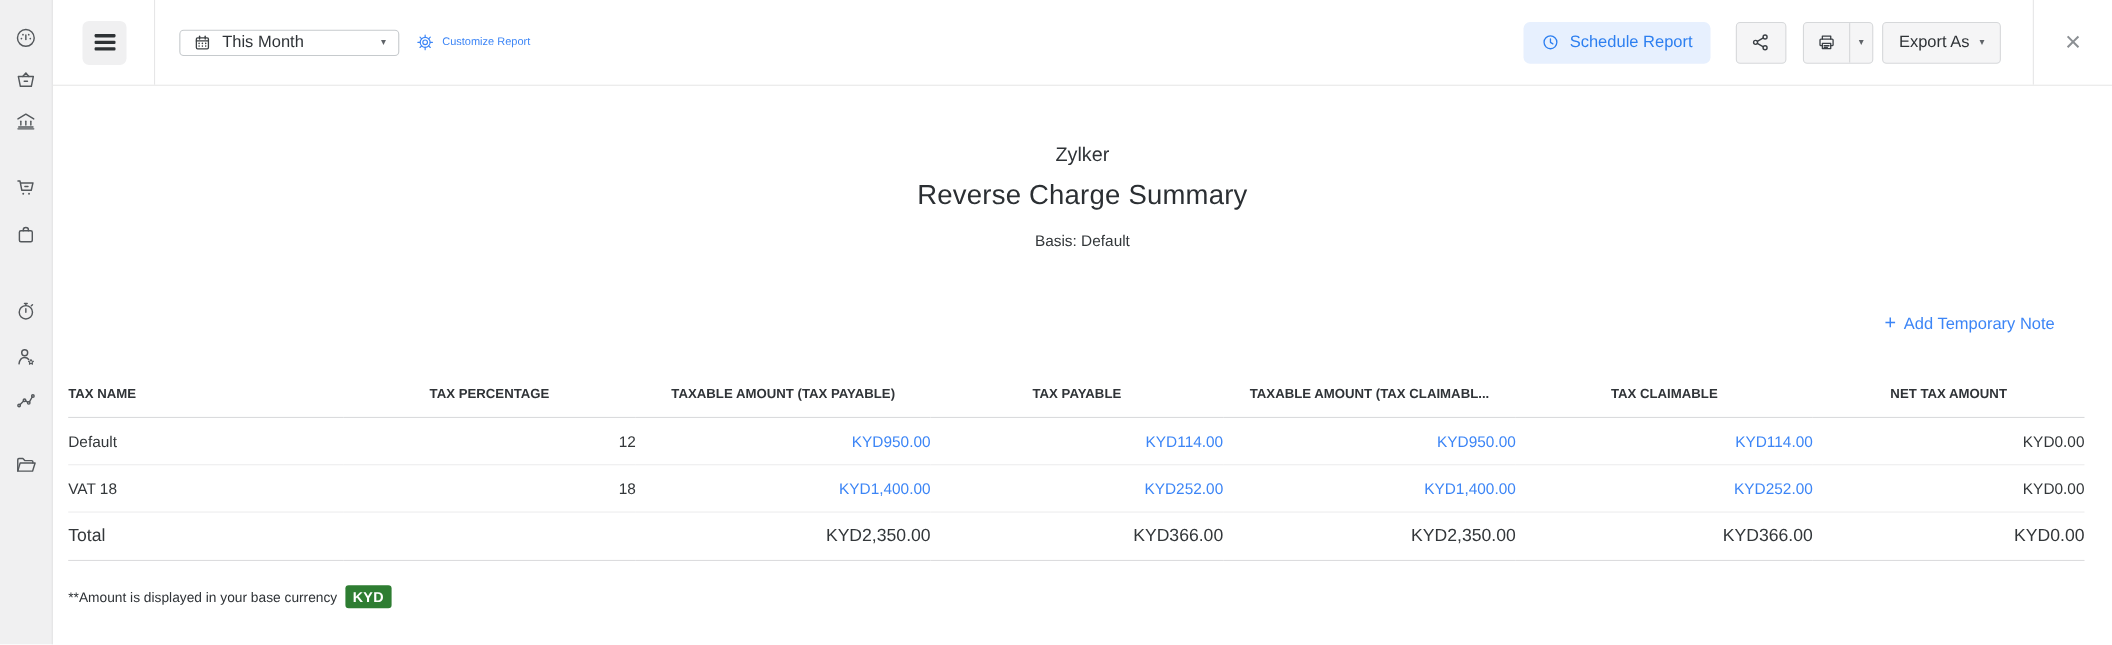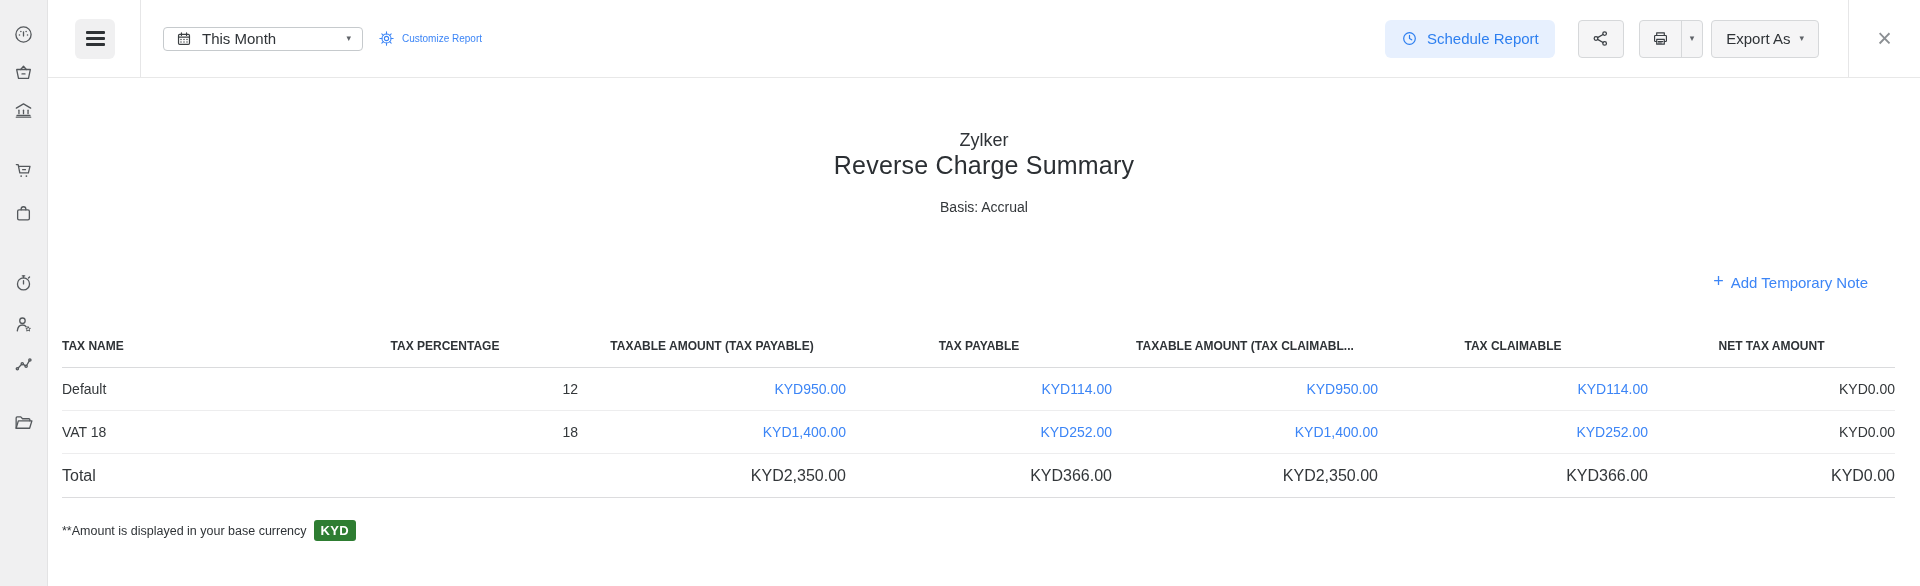--- a/index.html
+++ b/index.html
@@ -64,21 +64,21 @@
   .split .seg.caret-seg{border-left:1px solid #d6d8da;padding:0 8px;}
   .export-btn{margin-left:8px;padding:0 14px;font-size:15px;gap:9px;}
   .vdiv.before-close{margin-left:29px;}
   .close-btn{width:71px;background:none;border:none;font-size:25px;color:#8b8f93;cursor:pointer;
     font-family:inherit;line-height:1;}
 
   
   .report{flex:1;position:relative;}
   .titles{text-align:center;}
   .org{margin-top:52px;font-size:18px;color:#2f3337;}
-  .rtitle{margin-top:0;font-size:25px;font-weight:500;color:#2b2f33;letter-spacing:.2px;}
+  .rtitle{margin-top:12px;font-size:25px;font-weight:500;color:#2b2f33;letter-spacing:.2px;}
   .basis{margin-top:19px;font-size:14px;color:#33373a;}
   .daterange{margin-top:15px;font-size:14px;color:#33373a;}
 
   .addnote-row{text-align:right;margin:58px 52px 0 0;height:20px;}
   .addnote{font-size:15px;}
   .plus-glyph{font-size:18px;font-weight:400;line-height:1;position:relative;top:-1px;}
 
   table{
     width:1833px;margin:26px 0 0 14px;border-collapse:collapse;table-layout:fixed;
     font-size:14px;color:#33373a;
@@ -255,21 +255,21 @@
       <div class="vdiv before-close"></div>
       <button class="close-btn">
         <span>×</span>
       </button>
     </header>
 
     <section class="report">
       <div class="titles">
         <div class="org">Zylker</div>
         <h1 class="rtitle">Reverse Charge Summary</h1>
-        <div class="basis">Basis: Accrual</div>
+        <div class="basis">Basis: Default</div>
       </div>
 
       <div class="addnote-row">
         <a class="blue-link addnote">
           <span class="plus-glyph">+</span>
           <span>Add Temporary Note</span>
         </a>
       </div>
 
       <table id="summary-table">

